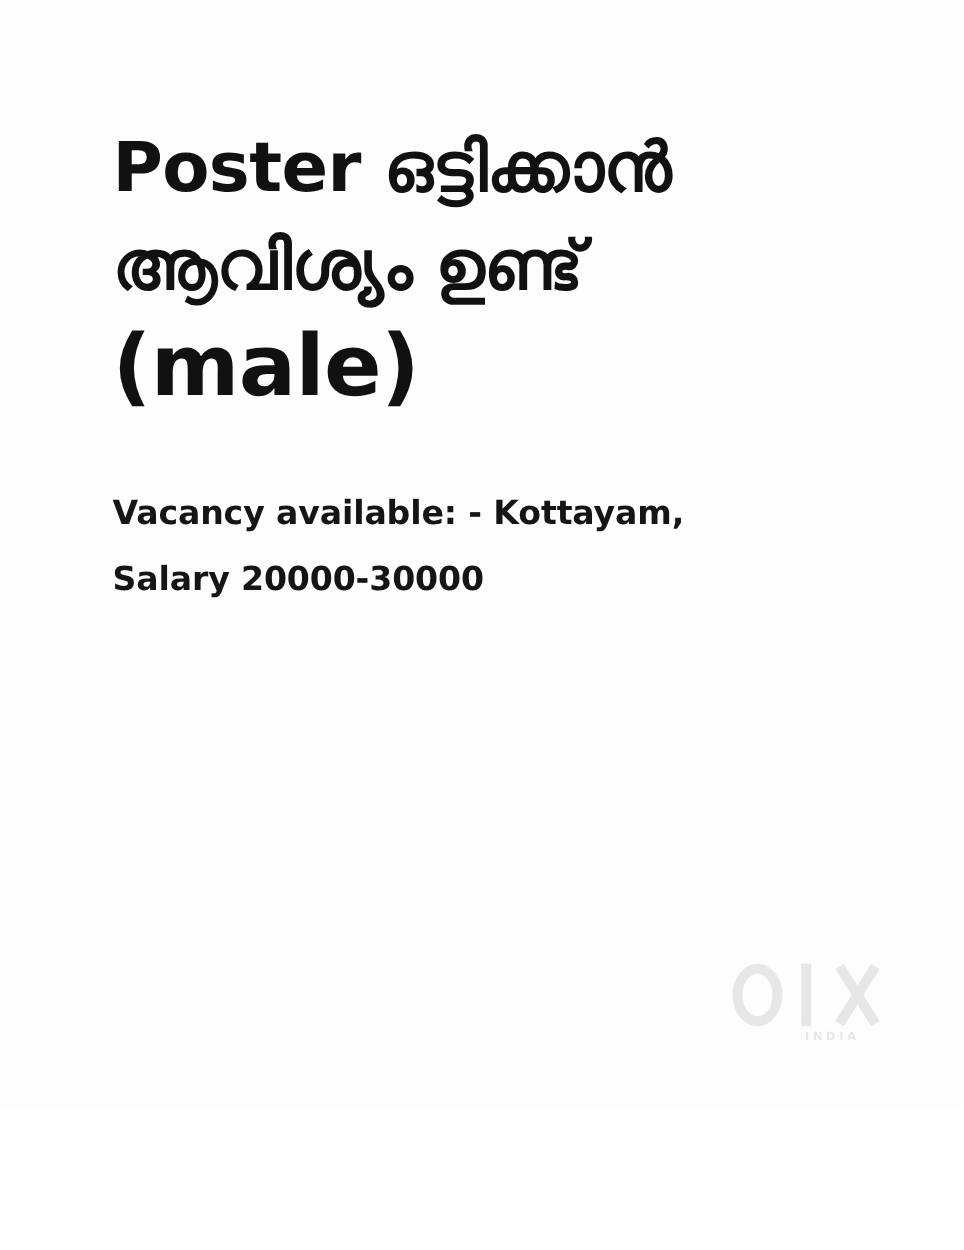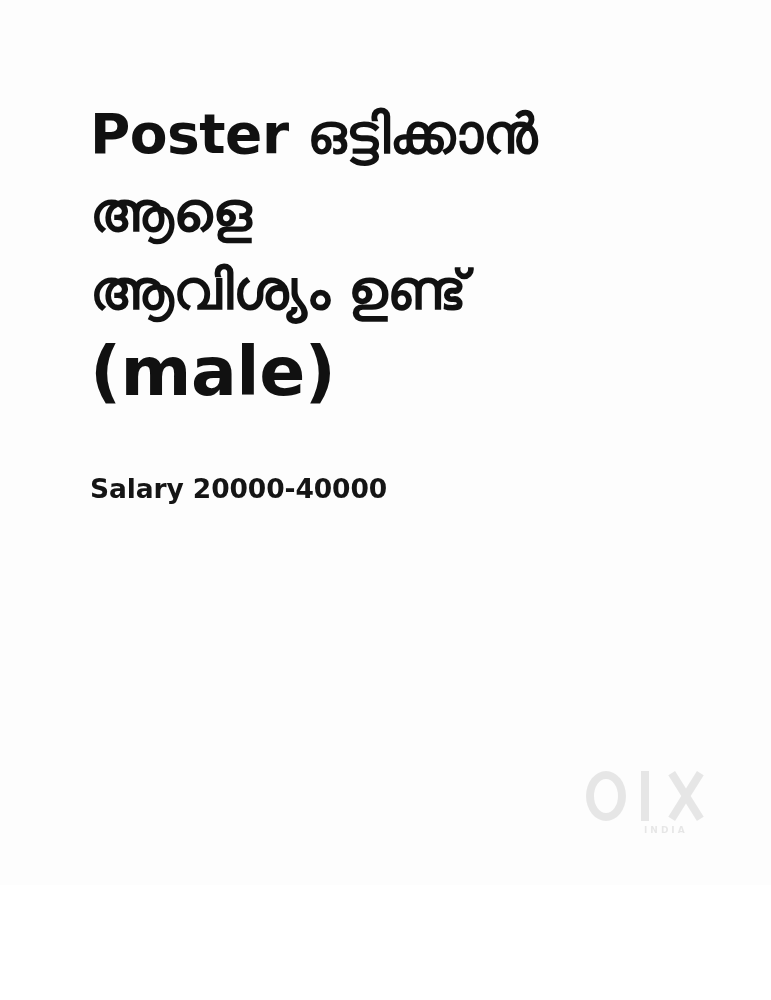--- a/index.html
+++ b/index.html
@@ -122,27 +122,27 @@
     font-weight: 700;
   }
 </style>
 </head>
 <body>
 
 <div class="poster">
 
   <div class="headline">
     <span class="headline-line ml">Poster ഒട്ടിക്കാൻ</span>
-    <span class="headline-line ml">ആളെ</span>
     <span class="headline-line ml">ആവിശ്യം ഉണ്ട്</span>
     <span class="headline-line male">(male)</span>
   </div>
 
   <div class="details">
-    <p class="detail-line">Salary 20000-40000</p>
+    <p class="detail-line tight">Vacancy available: - Kottayam,</p>
+    <p class="detail-line">Salary 20000-30000</p>
   </div>
 
   <div class="watermark">
     <div class="wm-box">
       <span class="wm-o"></span>
       <span class="wm-l"></span>
       <span class="wm-x"></span>
       <span class="wm-sub">INDIA</span>
     </div>
   </div>

